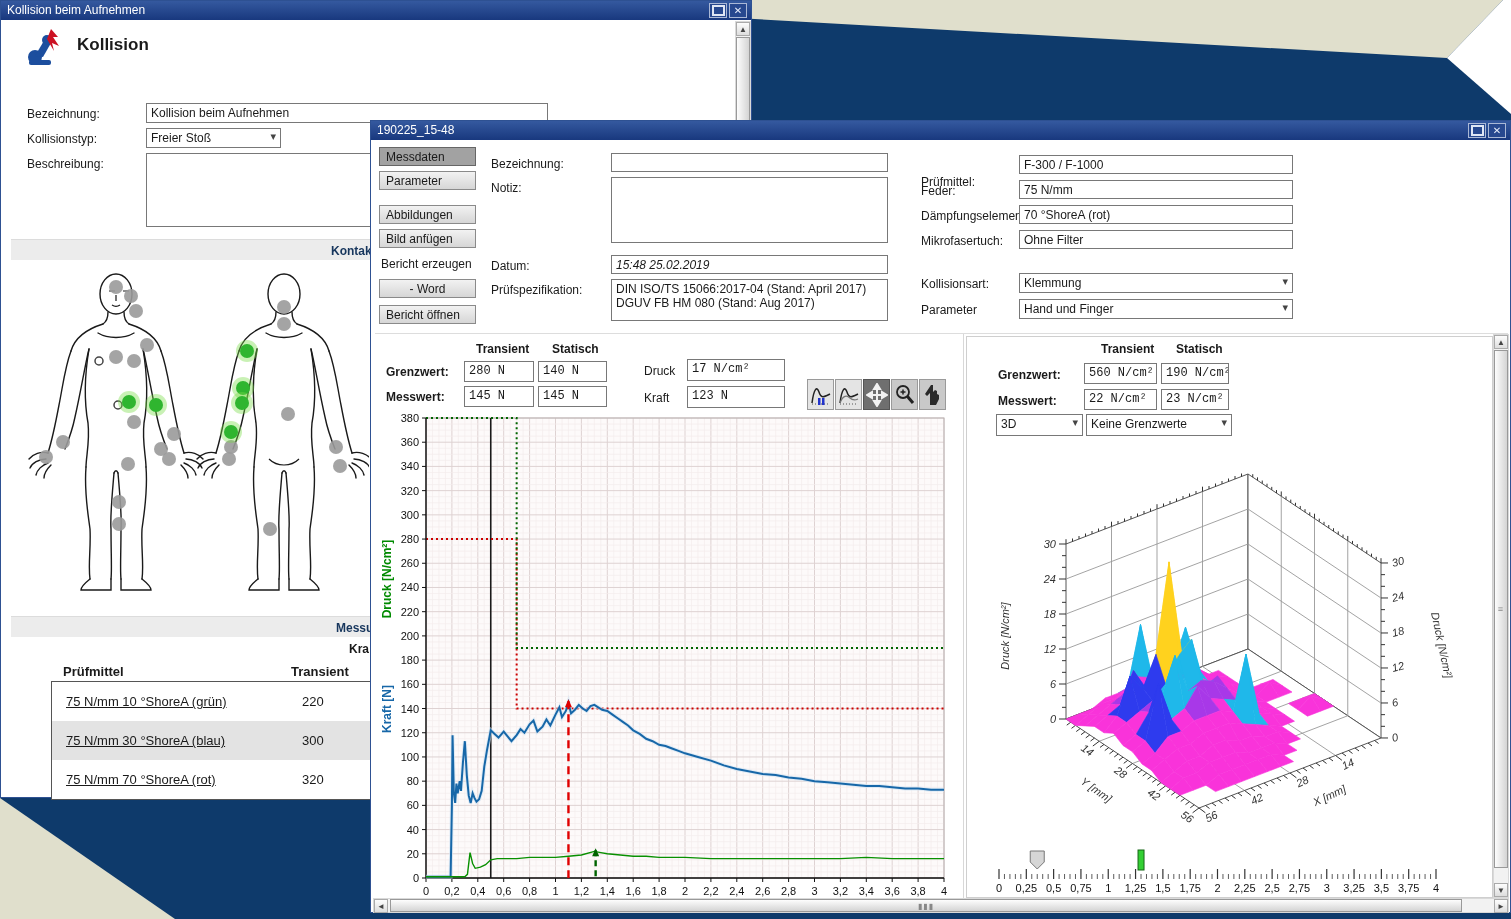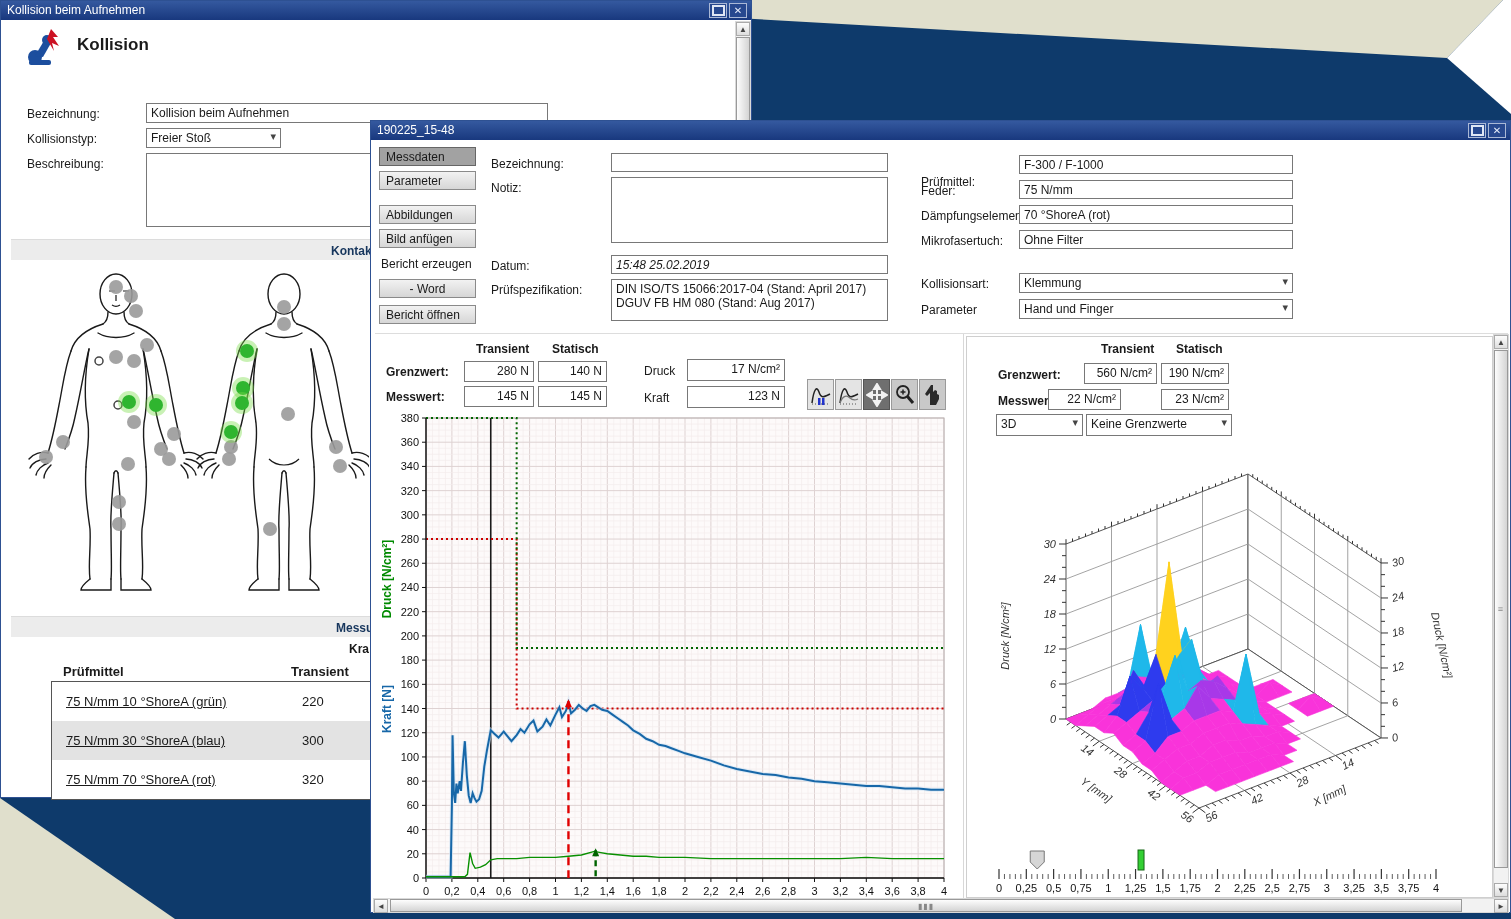--- a/index.html
+++ b/index.html
@@ -11,21 +11,21 @@
             background:linear-gradient(180deg,#35599f,#18387e);color:#fff;
             padding:2px 6px;box-sizing:border-box;font-size:12px;}
   .wbtns{position:absolute;top:2px;display:flex;gap:2px;}
   .wbtn{width:18px;height:15px;background:#27488f;border:1px solid #aab8d6;color:#e8eefc;
         font-size:10px;line-height:13px;text-align:center;box-sizing:border-box;}
   .wbtn .mx{display:block;width:9px;height:7px;border:2px solid #dfe6f4;margin:1px auto 0;}
   .lbl{position:absolute;white-space:nowrap;}
   .b{font-weight:bold;}
   .tb{position:absolute;background:#fff;border:1px solid #787878;box-sizing:border-box;
       padding:2px 4px;font-size:12px;overflow:hidden;white-space:nowrap;}
-  .num{text-align:right;}
+  .num{font-family:Liberation Mono, monospace;}
   .dd{position:absolute;background:#fff;border:1px solid #787878;box-sizing:border-box;
       padding:2px 18px 2px 4px;font-size:12px;}
   .dd .ar{position:absolute;right:4px;top:1px;color:#444;font-size:11px;}
   .sect{position:absolute;background:#ececec;border-top:1px solid #dcdcdc;height:21px;
         box-sizing:border-box;font-weight:bold;color:#17365d;padding-top:4px;}
   .navbtn{position:absolute;left:8px;width:97px;height:19px;background:linear-gradient(#f2f2f2,#d6d6d6);
           border:1px solid #8a8a8a;box-sizing:border-box;padding:2px 0 0 6px;font-size:12px;}
   .navbtn.active{background:#a2a2a2;border-color:#666;}
   .navtext{position:absolute;left:10px;font-size:12px;}
   .toolbtn{position:absolute;width:27px;height:31px;background:#e4e4e4;border:1px solid #9a9a9a;
@@ -569,21 +569,21 @@
         <polygon points="218.645,439.1578947368421 215.145,447.1578947368421 222.145,447.1578947368421" fill="#006400"></polygon>
       </svg>
 
     <div class="panelbox" style="left:595px;top:215px;width:527px;height:562px;"></div>
     <div class="lbl b" style="left:730px;top:221px;">Transient</div>
     <div class="lbl b" style="left:805px;top:221px;">Statisch</div>
     <div class="lbl b" style="left:627px;top:247px;">Grenzwert:</div>
     <div class="tb num" style="left:713px;top:242px;width:73px;height:21px;">560 N/cm²</div>
     <div class="tb num" style="left:790px;top:242px;width:68px;height:21px;">190 N/cm²</div>
     <div class="lbl b" style="left:627px;top:273px;">Messwert:</div>
-    <div class="tb num" style="left:677px;top:268px;width:73px;height:21px;">22 N/cm²</div>
+    <div class="tb num" style="left:713px;top:268px;width:73px;height:21px;">22 N/cm²</div>
     <div class="tb num" style="left:790px;top:268px;width:68px;height:21px;">23 N/cm²</div>
 
     <div class="dd" style="left:625px;top:293px;width:87px;height:22px;">
       <span>3D</span>
       <span class="ar">▾</span>
     </div>
     <div class="dd" style="left:715px;top:293px;width:146px;height:22px;">
       <span>Keine Grenzwerte</span>
       <span class="ar">▾</span>
     </div>

